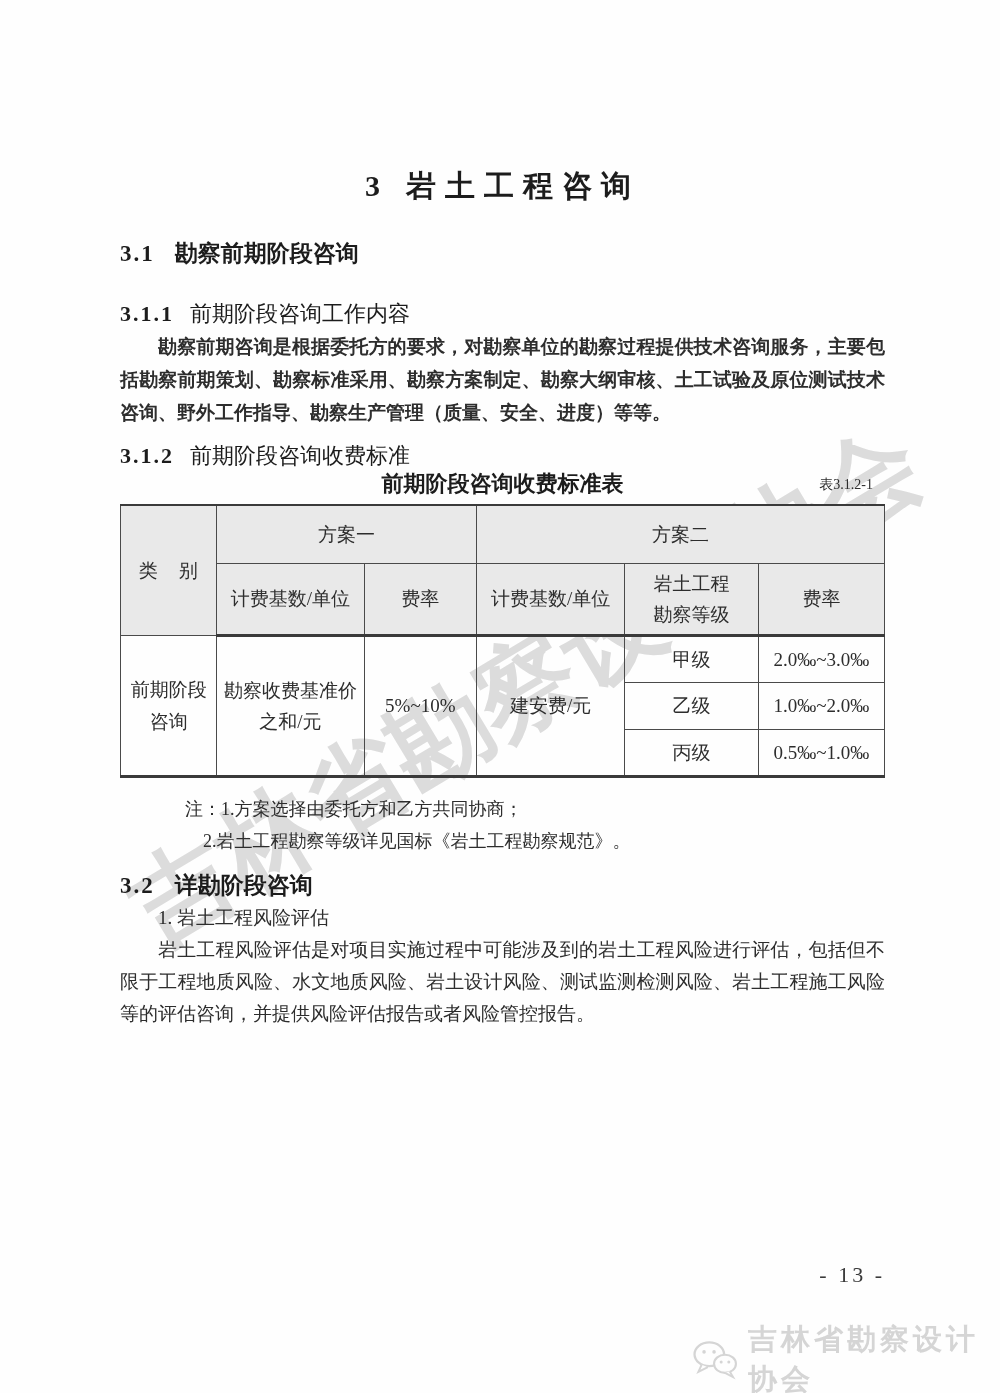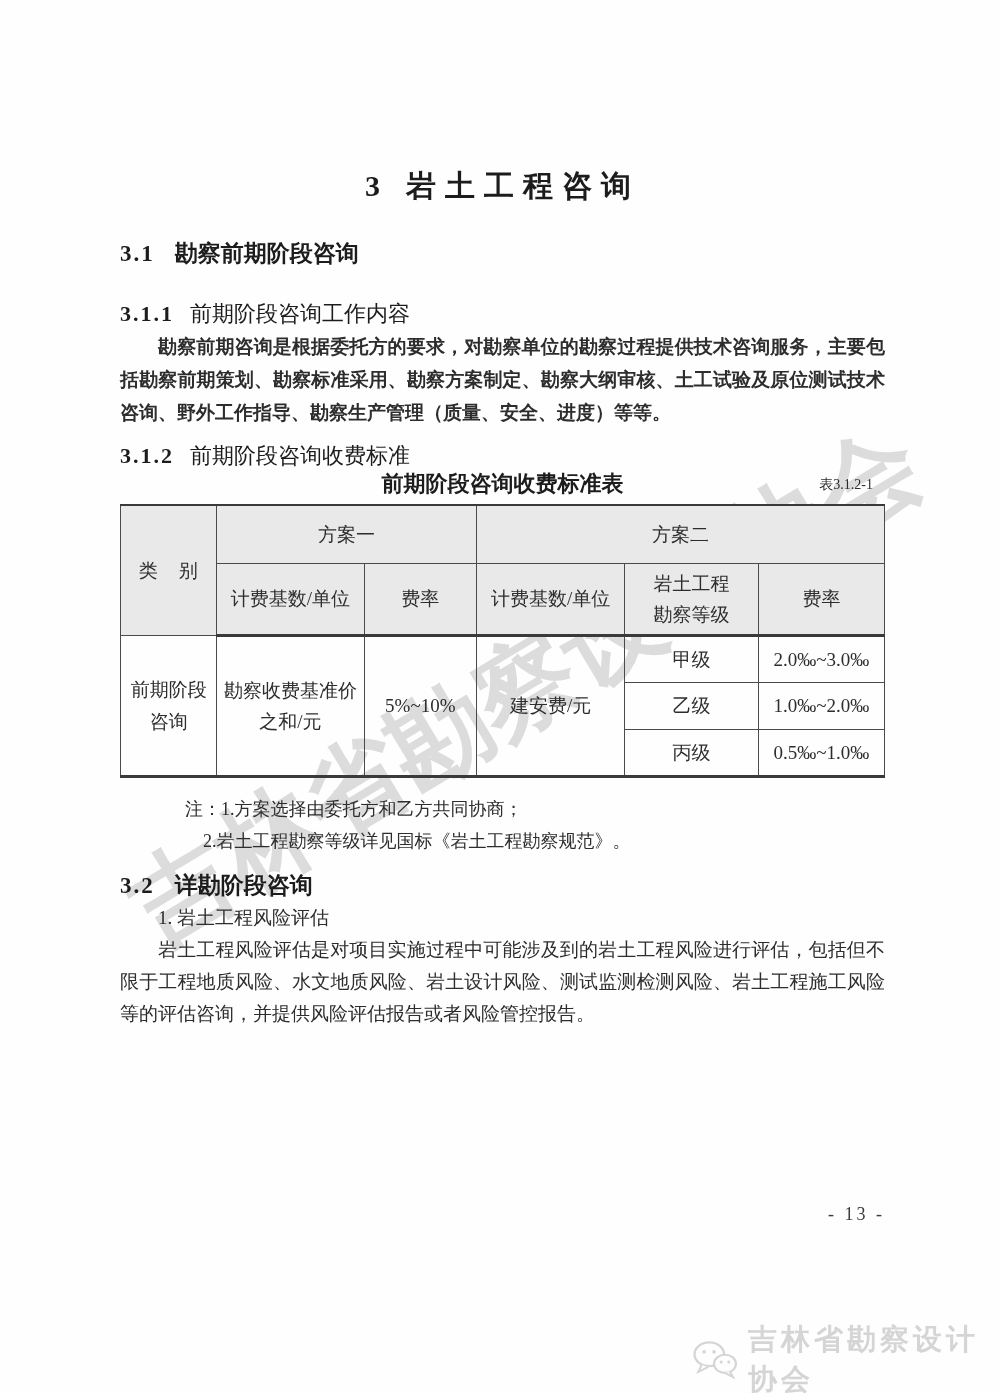--- a/index.html
+++ b/index.html
@@ -109,22 +109,22 @@
   table.fee tbody tr{height:47px;}
   table.fee tbody td{background:transparent;}
   th.cat{letter-spacing:1px;}
   th.pre{white-space:pre-line;}
   
   .notes{margin-top:15px;font-size:18px;line-height:32px;color:var(--text);}
   .note-l1{padding-left:65px;}
   .note-l2{padding-left:83px;}
   
   .page-num{
-    position:absolute;top:1204px;right:115px;
-    font-size:18px;letter-spacing:3px;
+    position:absolute;top:1262px;right:115px;
+    font-size:22px;letter-spacing:3px;
     color:var(--page-num);z-index:1;
   }
   
   .footer{
     position:absolute;top:1320px;left:692px;
     display:flex;align-items:center;gap:10px;z-index:1;
   }
   .footer .brand{
     font-family:"Liberation Sans","DejaVu Sans",sans-serif;
     font-size:29px;letter-spacing:4px;

